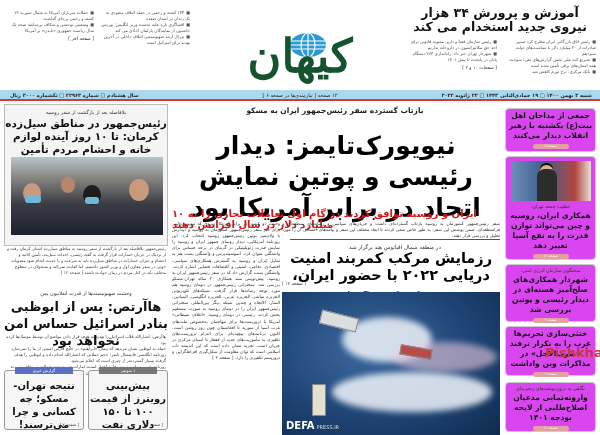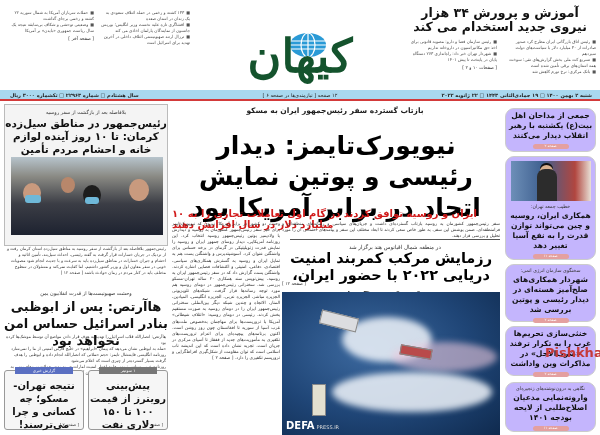--- a/index.html
+++ b/index.html
@@ -59,21 +59,21 @@
   .left-kicker2 { left: 4px; top: 290px; width: 164px; text-align: center; font-size: 5px; color: #333; }
   .left-head2 { left: 4px; top: 298px; width: 164px; text-align: center; font-size: 13px; font-weight: bold; line-height: 17px; }
   .left-bul { left: 6px; top: 334px; width: 160px; }
 
   .mini-box { position: absolute; top: 370px; width: 80px; height: 60px; border: 1px solid #999; border-radius: 3px; background: #f6f6f6; }
   .mini-box .tag { position: absolute; top: -4px; left: 10px; width: 58px; height: 7px; font-size: 4px; color: #fff; text-align: center; line-height: 7px; }
   .mini-box h4 { margin-top: 8px; text-align: center; font-size: 10px; font-weight: bold; line-height: 13px; }
   .mini-box .ref { position: absolute; bottom: 2px; right: 4px; font-size: 4px; color: #333; }
 
   
-  .rbox { position: absolute; left: 505px; width: 91px; border: 1px solid #ccc; border-radius: 9px; background: #c4b5fd; }
+  .rbox { position: absolute; left: 505px; width: 91px; border: 1px solid #ccc; border-radius: 4px; background: #d946ef; }
   .rbox .k { font-size: 4.8px; color: #333; text-align: center; margin-top: 3px; }
   .rbox h4 { font-size: 7.6px; font-weight: bold; text-align: center; line-height: 10px; margin-top: 2px; padding: 0 2px; }
   .rbox .pill { margin: 3px auto 2px; width: 36px; height: 5px; border-radius: 3px; background: #e4a0a0; font-size: 3.6px; color: #fff; text-align: center; line-height: 5px; }
   .photo-cleric { width: 80px; height: 40px; margin: 4px auto 0; background: linear-gradient(90deg, #6d8fb8 0%, #3e5f8f 40%, #b1463f 80%, #e8e0d6 100%); position: relative; }
   .photo-cleric .p { position: absolute; left: 26px; top: 8px; width: 20px; height: 32px; background: #2c2c2c; border-radius: 8px 8px 0 0; }
   .photo-cleric .h { position: absolute; left: 29px; top: 4px; width: 13px; height: 12px; background: #d9b28f; border-radius: 50%; }
   .photo-cleric .t { position: absolute; left: 29px; top: 2px; width: 13px; height: 6px; background: #111; border-radius: 6px 6px 0 0; }
 
   .watermark { left: 545px; top: 345px; font-size: 13px; color: #c63a3a; font-weight: bold; direction: ltr; }
 </style>

